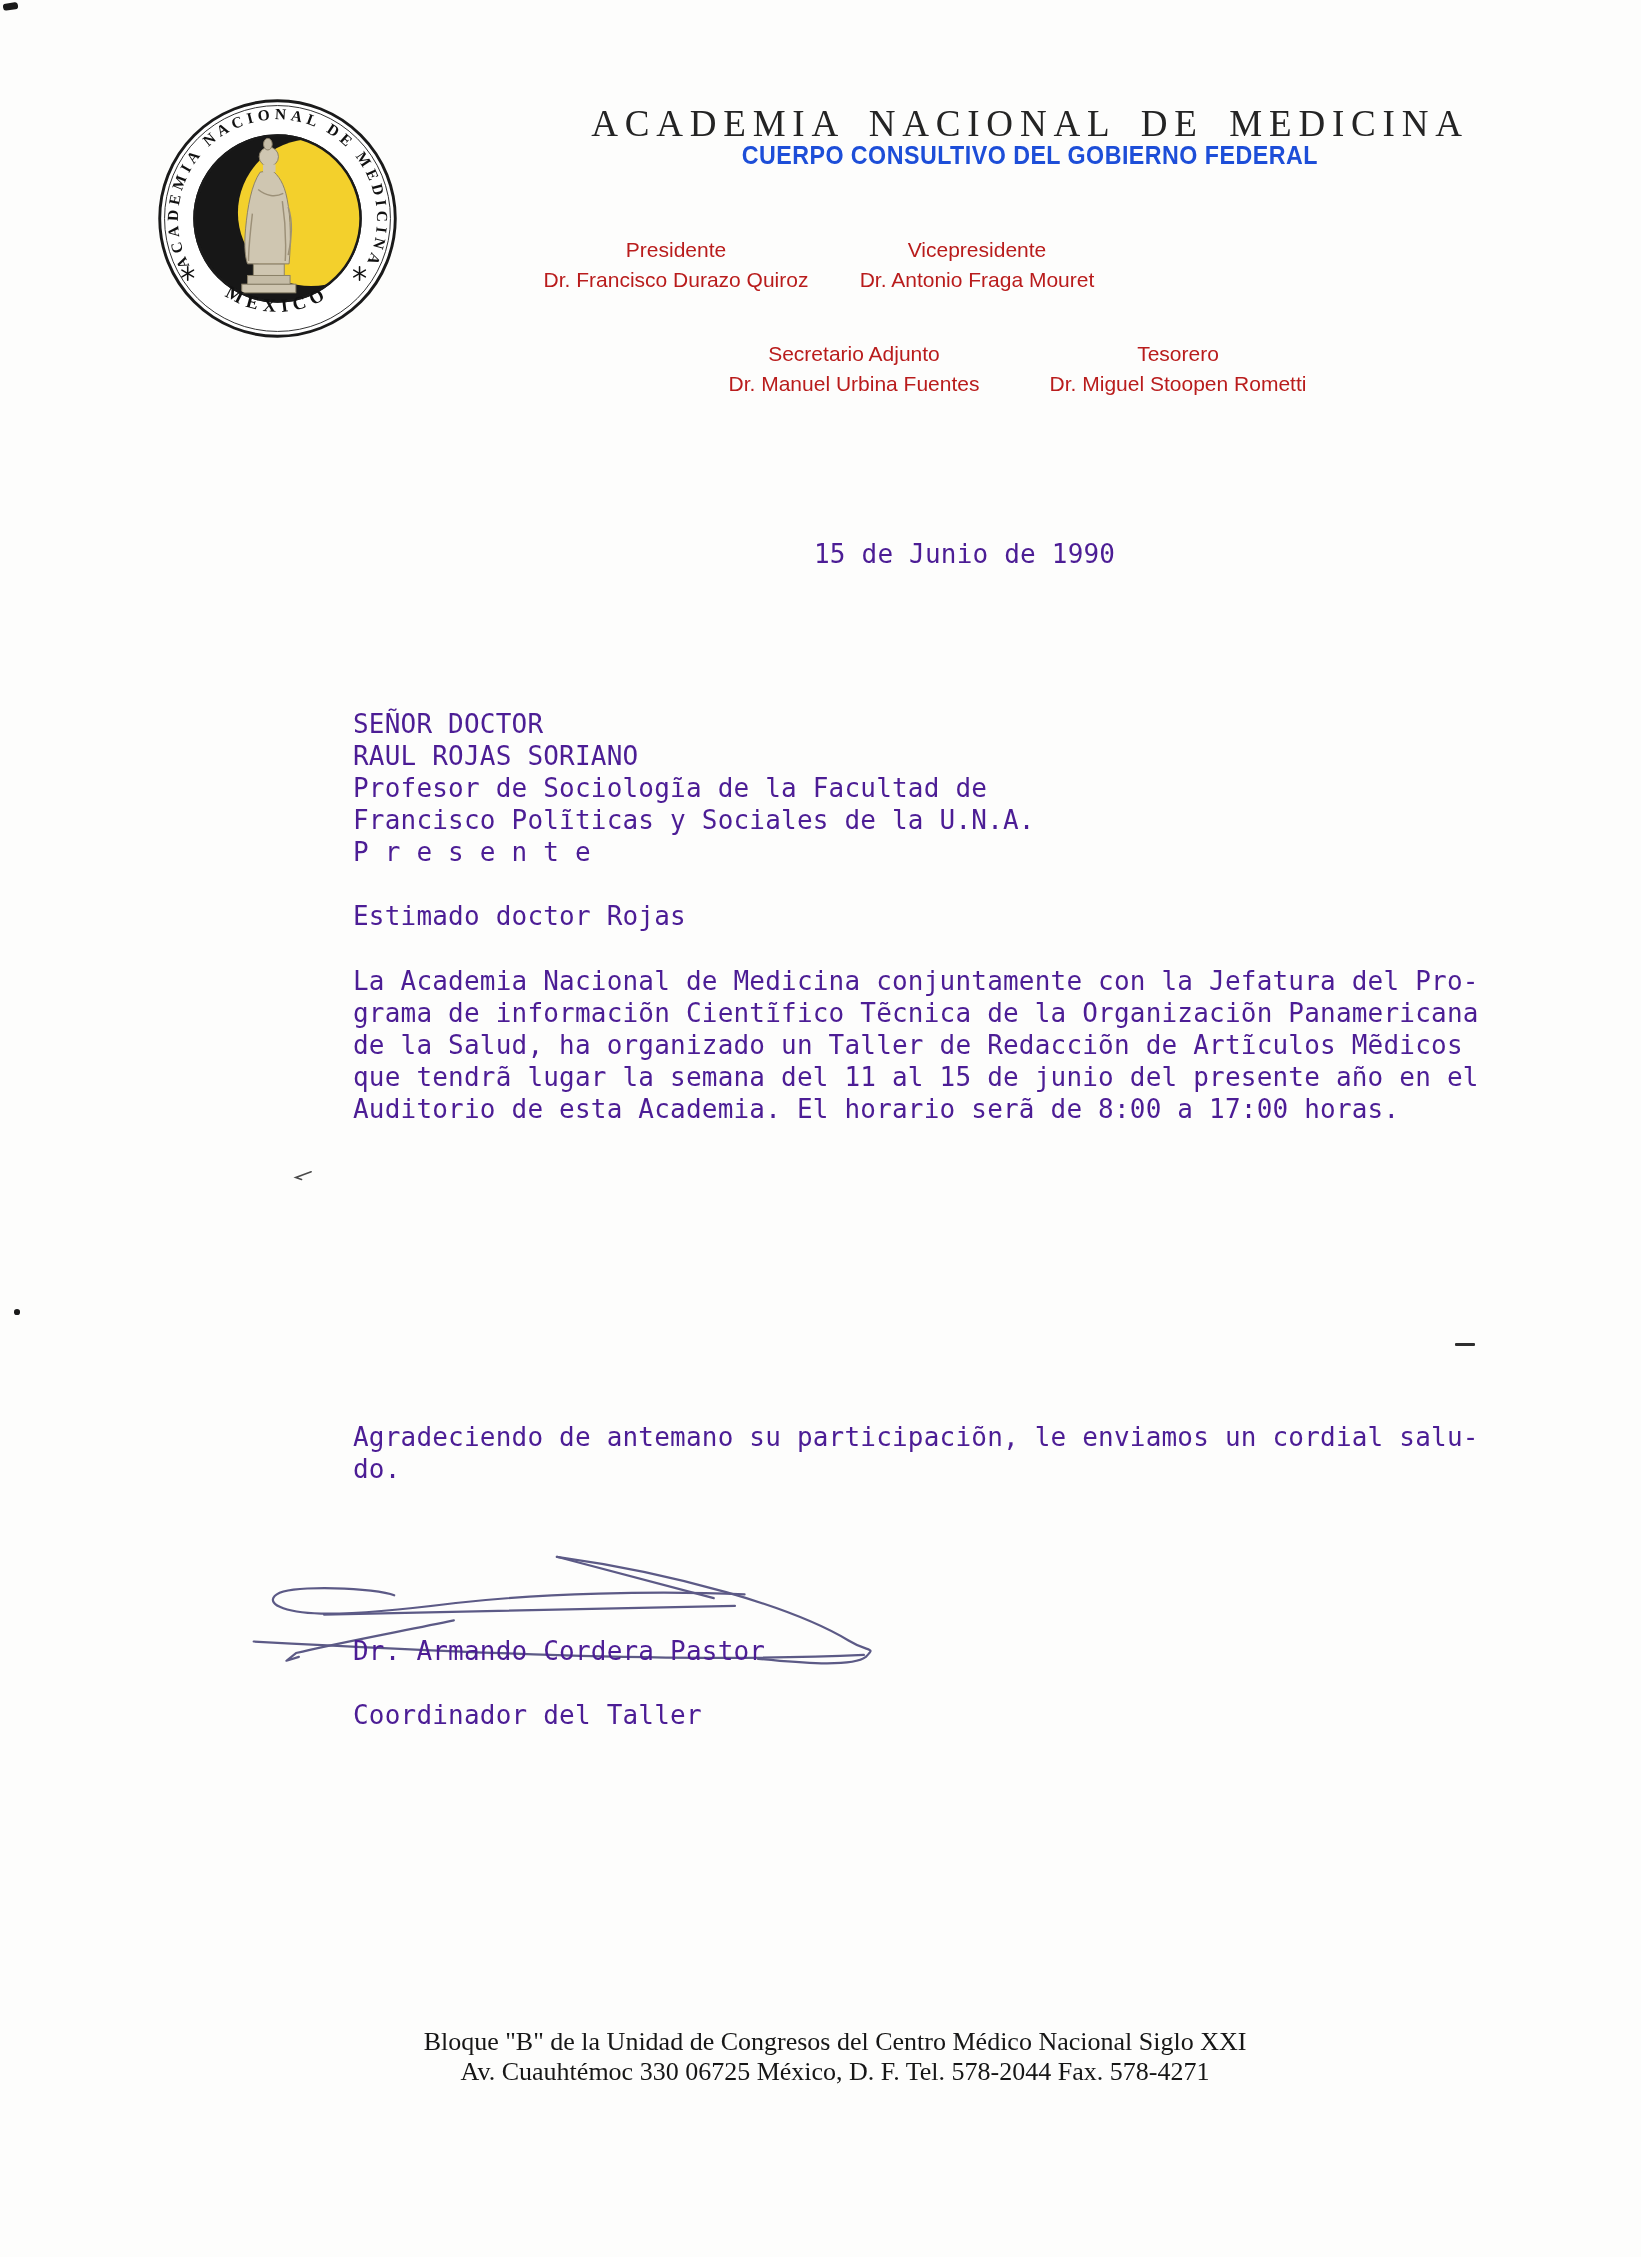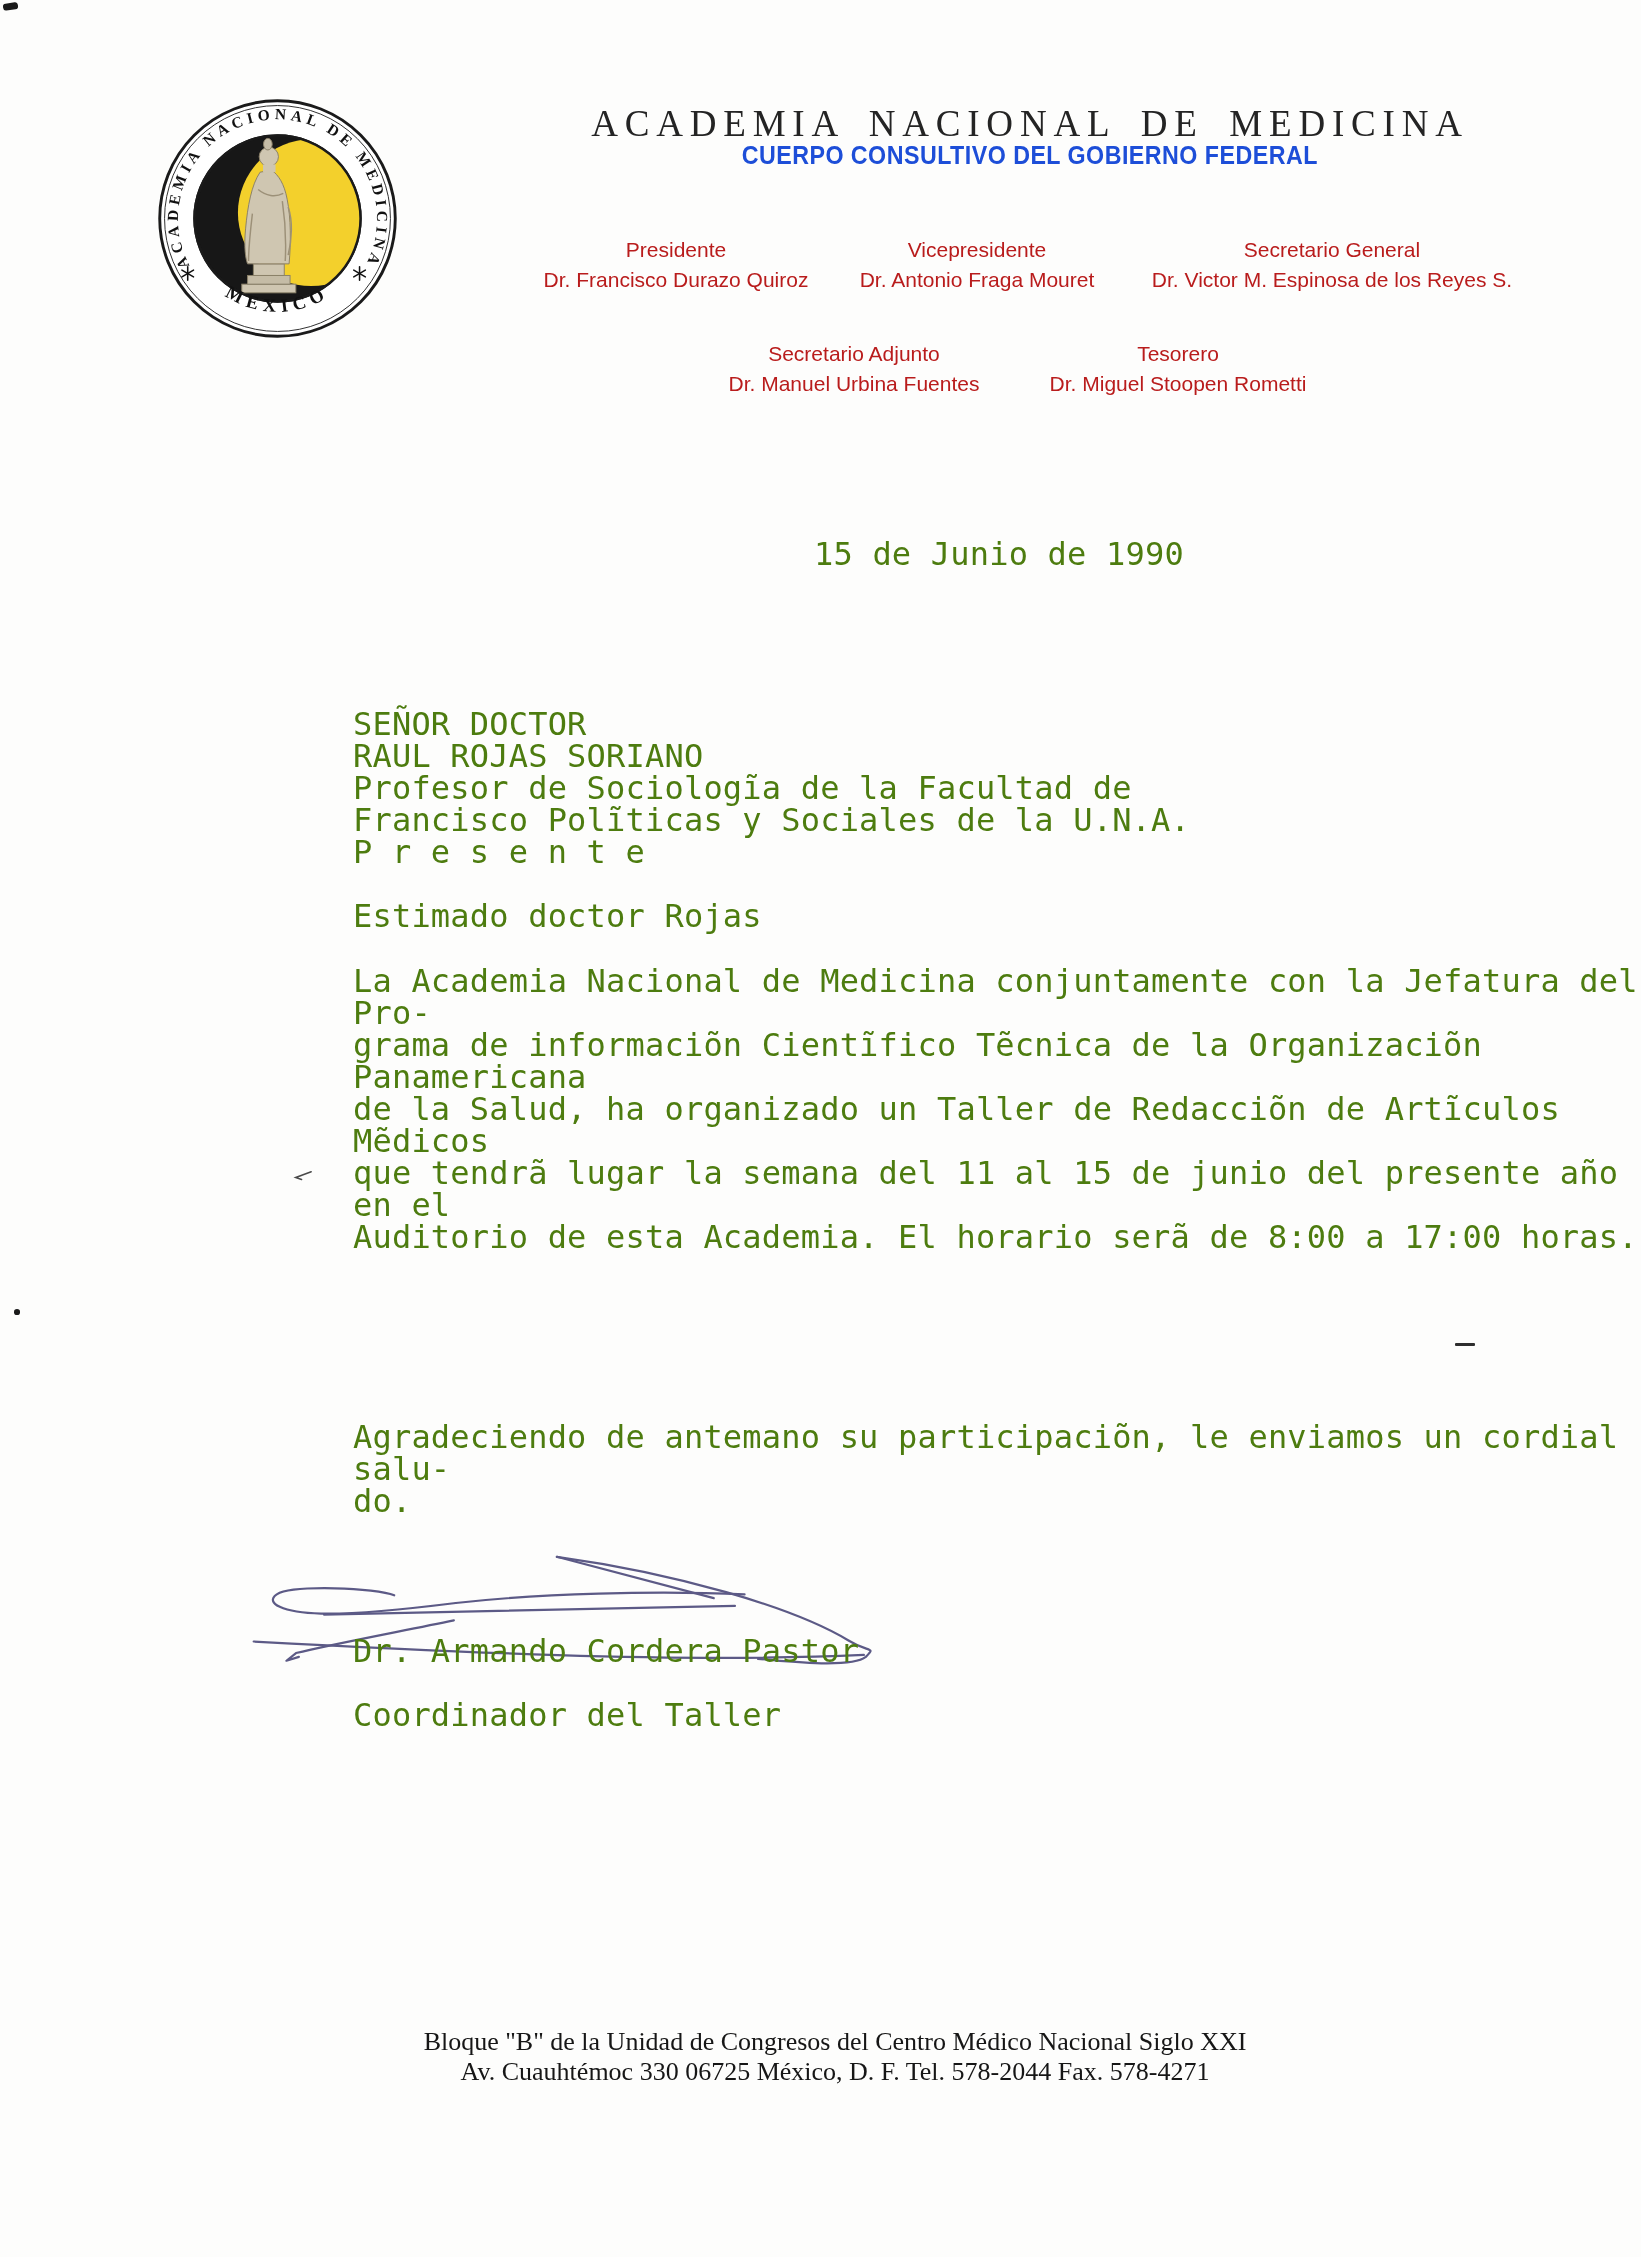--- a/index.html
+++ b/index.html
@@ -38,22 +38,22 @@
     font-family:"Liberation Sans", sans-serif;
     color:#b91c1c;white-space:nowrap;
   }
   .officer .role{font-size:21px;line-height:23px;}
   .officer .name{font-size:21px;line-height:23px;margin-top:6.8px;}
   .row1{top:238px;}
   .row2{top:342px;}
   
   .tw{
     position:absolute;left:353px;
-    font-size:32px;line-height:32px;letter-spacing:0.2px;
-    white-space:pre-line;color:#4d7c0f;
+    font-size:26px;line-height:32px;letter-spacing:0.2px;
+    white-space:pre-line;color:#4c1d95;
   }
   #date-line{left:814px;top:538px;}
   #recipient{top:708px;}
   #salutation{top:900px;}
   #para1{top:965px;}
   #para2{top:1158px;}
   #para3{top:1282px;}
   #para4{top:1421px;}
   #signer{top:1603px;}
   #underline-per{
@@ -136,24 +136,20 @@
     <span>CUERPO CONSULTIVO DEL GOBIERNO FEDERAL</span>
   </div>
 
   <div class="officer row1" style="left:676px">
     <div class="role">Presidente</div>
     <div class="name">Dr. Francisco Durazo Quiroz</div>
   </div>
   <div class="officer row1" style="left:977px">
     <div class="role">Vicepresidente</div>
     <div class="name">Dr. Antonio Fraga Mouret</div>
-  </div>
-  <div class="officer row1" style="left:1332px">
-    <div class="role">Secretario General</div>
-    <div class="name">Dr. Victor M. Espinosa de los Reyes S.</div>
   </div>
   <div class="officer row2" style="left:854px">
     <div class="role">Secretario Adjunto</div>
     <div class="name">Dr. Manuel Urbina Fuentes</div>
   </div>
   <div class="officer row2" style="left:1178px">
     <div class="role">Tesorero</div>
     <div class="name">Dr. Miguel Stoopen Rometti</div>
   </div>
 

